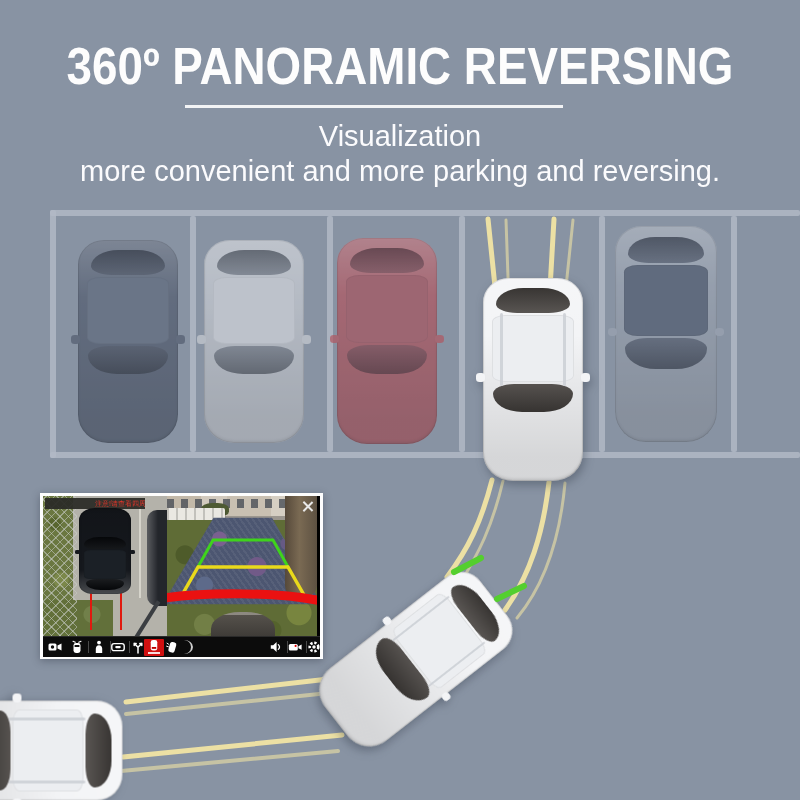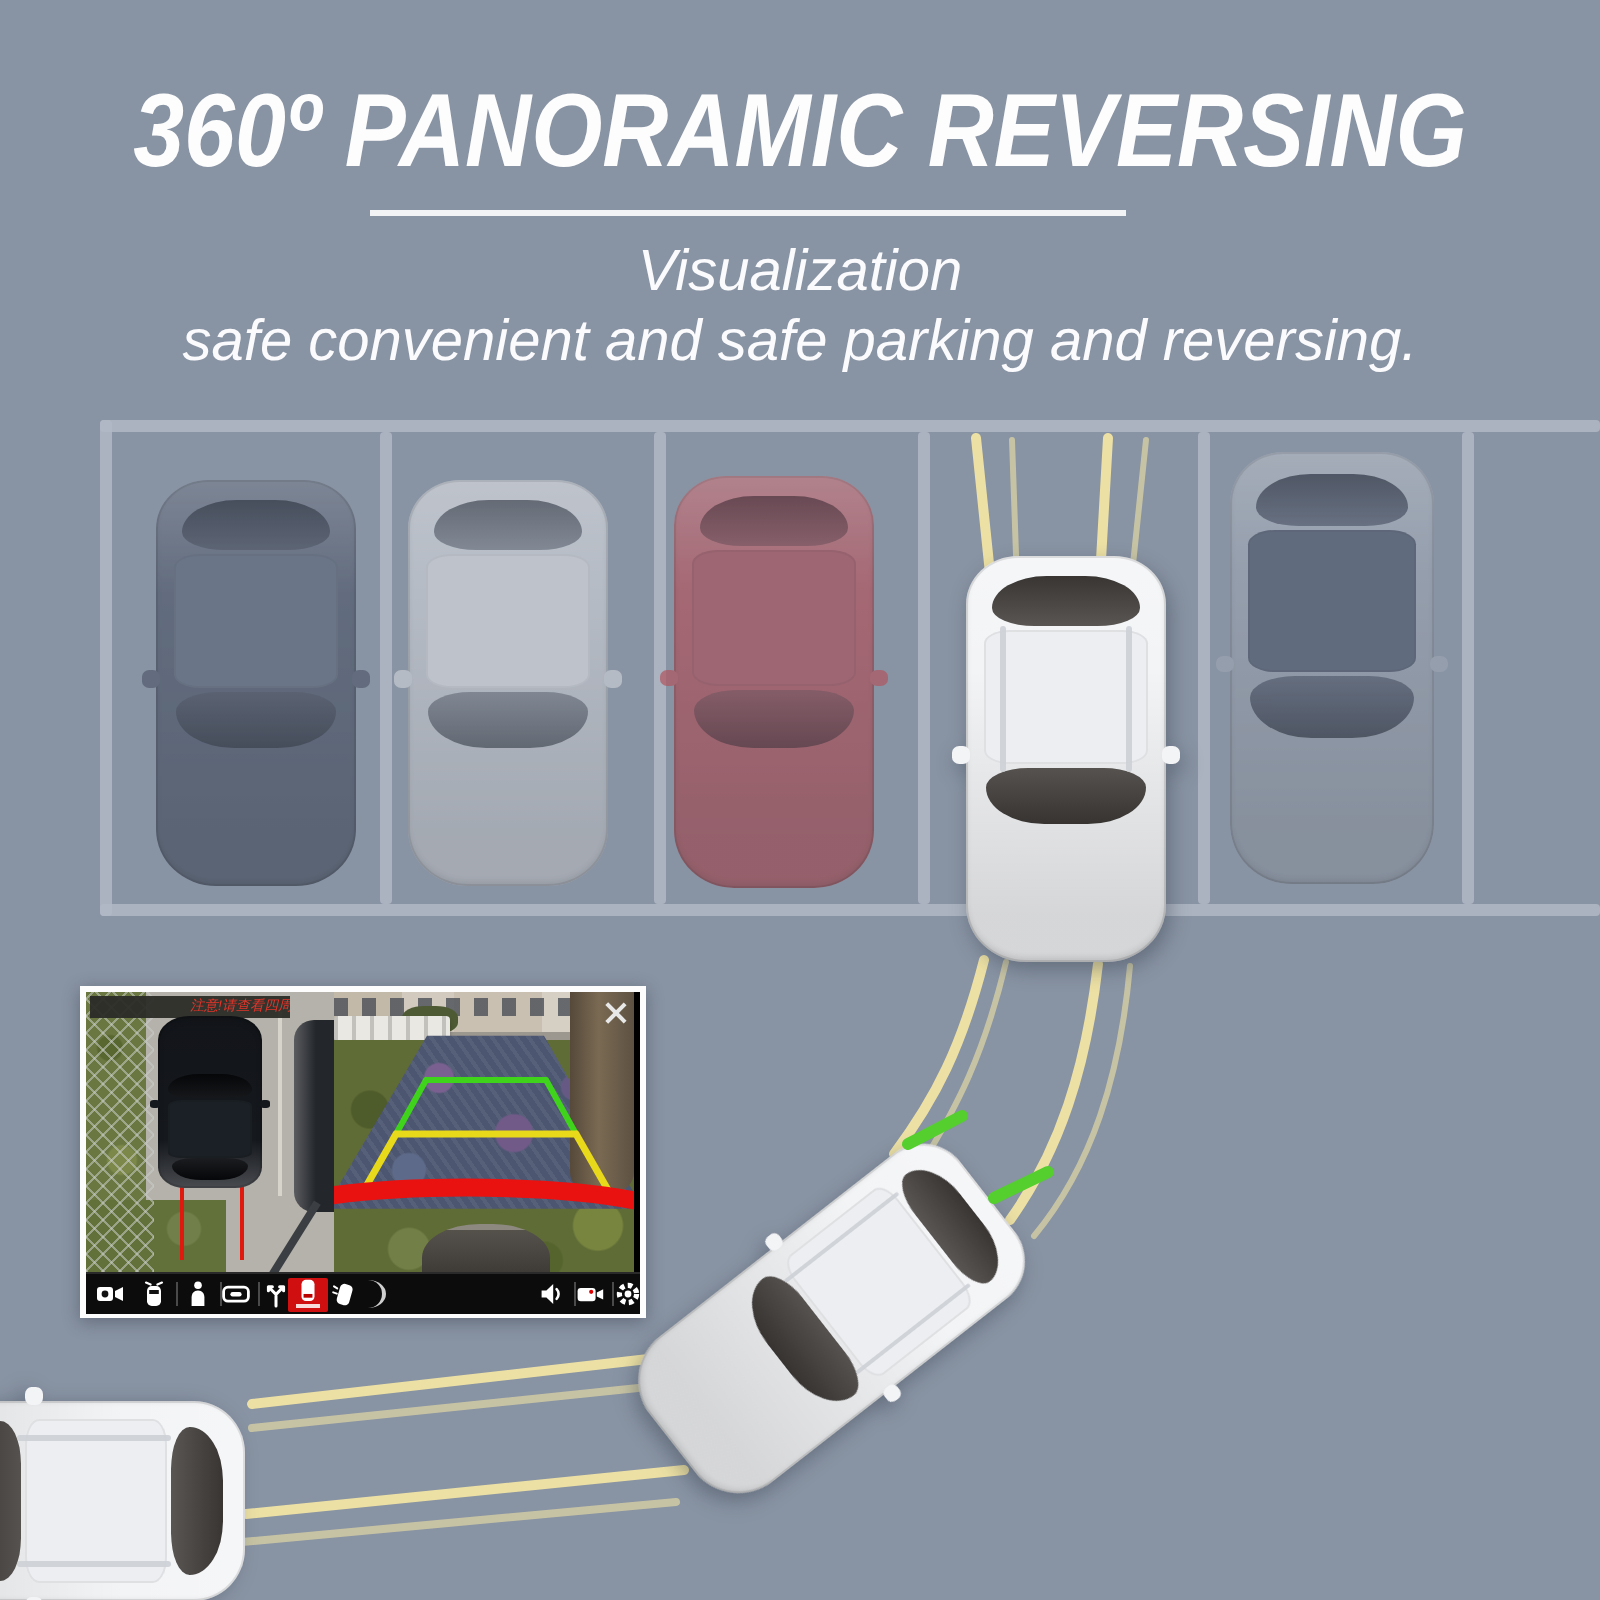--- a/index.html
+++ b/index.html
@@ -1,17 +1,17 @@
 <!DOCTYPE html>
 <html><head>
 <meta charset="utf-8">
 <style>
   html,body{margin:0;padding:0;background:#555;}
   .stage{position:relative;width:800px;height:800px;margin:0 auto;overflow:hidden;
-         background:#8893a3;font-family:"Liberation Sans",sans-serif;font-style:italic;}
+         background:#8893a3;font-family:"Liberation Sans",sans-serif;}
   
   .hdr{position:absolute;left:0;top:0;width:800px;text-align:center;color:#fff;}
   .title{position:absolute;left:0;top:36px;width:800px;margin:0;
          font-size:52px;font-weight:800;letter-spacing:0px;color:#fdfdfd;
          transform:scaleX(.88);transform-origin:50% 50%;white-space:nowrap;}
   .divider{position:absolute;left:185px;top:105px;width:378px;height:3px;background:#f2f3f5;}
   .subtitle{position:absolute;left:0;top:120px;width:800px;font-size:29px;color:#fbfbfd;}
   .tagline{position:absolute;left:0;top:155px;width:800px;font-size:29px;color:#fbfbfd;}
   
   .rl{position:absolute;background:#b2b9c5;opacity:.85;border-radius:2px;}
@@ -109,21 +109,21 @@
 </style>
 </head>
 <body>
 
 <div class="stage" style="--path: #ece0a4; --marker: #54cf2e; --g-green: #3fd31c; --g-yellow: #e9d91b; --g-red: #ea1111; background: rgb(136, 147, 163);">
 
   <div class="hdr">
     <h1 class="title">360º PANORAMIC REVERSING</h1>
     <div class="divider"></div>
     <div class="subtitle">Visualization</div>
-    <div class="tagline">safe convenient and safe parking and reversing.</div>
+    <div class="tagline">more convenient and more parking and reversing.</div>
   </div>
 
   <div id="rowlines">
       <div class="rl" style="left: 50px; top: 210px; width: 750px; height: 6px; z-index: 1;"></div>
       <div class="rl" style="left: 50px; top: 210px; width: 6px; height: 248px; z-index: 1;"></div>
       <div class="rl" style="left: 50px; top: 452px; width: 750px; height: 6px; z-index: 1;"></div>
       <div class="rl" style="left: 190px; top: 216px; width: 6px; height: 236px; z-index: 1;"></div>
       <div class="rl" style="left: 327px; top: 216px; width: 6px; height: 236px; z-index: 1;"></div>
       <div class="rl" style="left: 459px; top: 216px; width: 6px; height: 236px; z-index: 1;"></div>
       <div class="rl" style="left: 599px; top: 216px; width: 6px; height: 236px; z-index: 1;"></div>

